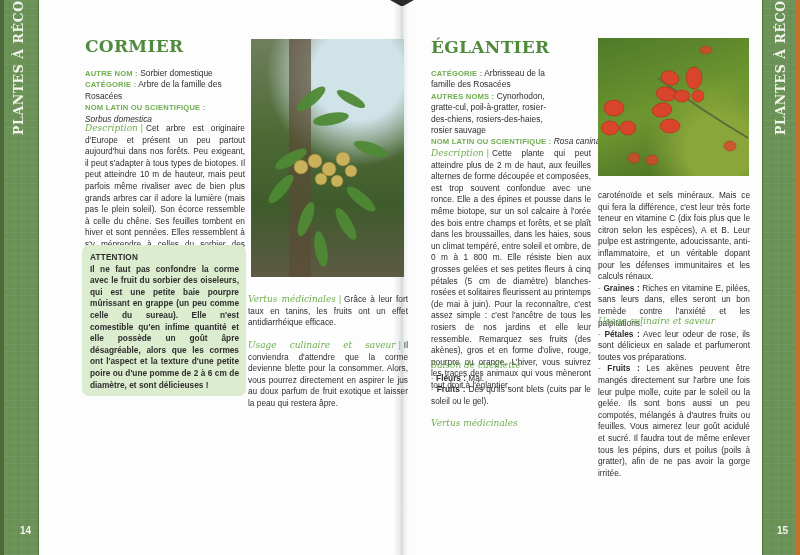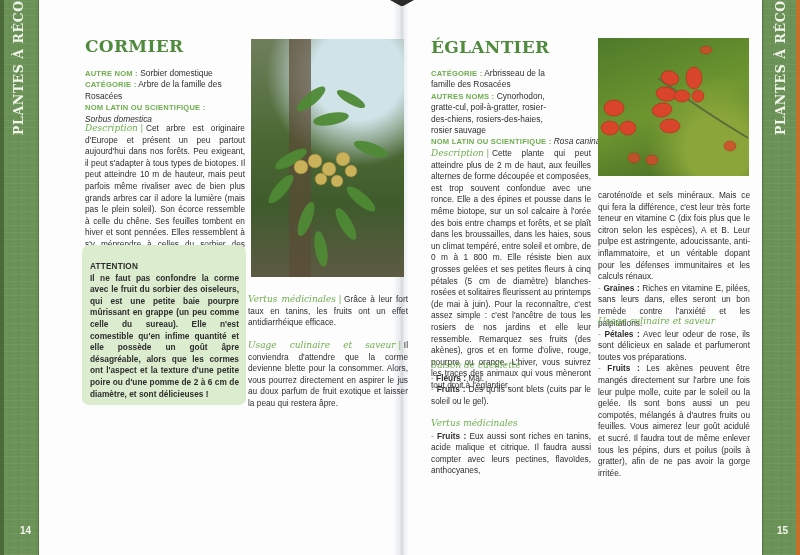--- a/index.html
+++ b/index.html
@@ -42,21 +42,21 @@
   .meta .lbl { color:#6fae4f; font-weight:bold; font-size:7.6px; letter-spacing:0.2px; }
   .meta .it { font-style:italic; }
 
   .para { position:absolute; font-size:8.3px; line-height:11.6px; text-align:justify; color:#2e2e2e; }
   .sec { font-family:"DejaVu Serif", serif; font-style:italic; color:#6fae4f; font-size:9px; }
   .bar { color:#6fae4f; margin:0 3px; }
   .sec-head { font-family:"DejaVu Serif", serif; font-style:italic; color:#6fae4f; font-size:9px; display:block; margin-bottom:1px; }
   .item b { font-weight:bold; }
   .dash { color:#6fae4f; }
 
-  .attention { position:absolute; background:#dceccf; border-radius:7px; padding:16px 7px 5px 8px; font-size:8.3px; line-height:11.6px; font-weight:bold; text-align:justify; color:#2e2e2e; }
+  .attention { position:absolute; background:#dceccf; border-radius:7px; padding:7px 7px 5px 8px; font-size:8.3px; line-height:11.6px; font-weight:bold; text-align:justify; color:#2e2e2e; }
   .attention .att-title { font-size:8.2px; letter-spacing:0.2px; display:block; }
 
   .photo { position:absolute; overflow:hidden; }
   .photo-cormier { left:215px; top:39px; width:153px; height:238px;
     background:
       radial-gradient(circle at 70% 15%, #cfe3e8 0 20%, transparent 40%),
       linear-gradient(180deg, #6f7f5d 0%, #4d6a35 40%, #3f5b2c 70%, #5d5a44 100%); }
   .photo-eglantier { left:598px; top:38px; width:151px; height:138px;
     background: radial-gradient(circle at 80% 80%, #8aa63a 0 20%, transparent 45%),
                 linear-gradient(160deg, #4f7a2a 0%, #6e962f 50%, #3f6522 100%); }
@@ -149,21 +149,20 @@
     </div>
 
     <div class="para" style="left:22px; top:360px; width:160px;">
       <span class="sec-head">Saison de cueillette</span>
       <div class="item"><span class="dash">- </span><b>Fleurs :</b><span> Mai.</span></div>
       <div class="item"><span class="dash">- </span><b>Fruits :</b><span> Dès qu'ils sont blets (cuits par le soleil ou le gel).</span></div>
     </div>
 
     <div class="para" style="left:22px; top:418px; width:160px;">
       <span class="sec-head">Vertus médicinales</span>
-      <div class="item"><span class="dash">- </span><b>Fruits :</b><span> Eux aussi sont riches en tanins, acide malique et citrique. Il faudra aussi compter avec leurs pectines, flavoïdes, anthocyanes,</span></div>
     </div>
 
     <div class="photo photo-eglantier" style="left:189px;" title="Cynorhodons rouges sur une branche d'églantier">
       <svg width="151" height="138" viewBox="0 0 151 138">
         <path d="M60 40 Q100 70 150 100" stroke="#5b6b3a" stroke-width="2" fill="none"></path>
         <g fill="#d9452a" stroke="#a8301c" stroke-width="0.6">
           <ellipse cx="72" cy="40" rx="9" ry="7" transform="rotate(20 72 40)"></ellipse>
           <ellipse cx="96" cy="40" rx="8" ry="11"></ellipse>
           <ellipse cx="68" cy="56" rx="10" ry="7" transform="rotate(10 68 56)"></ellipse>
           <ellipse cx="64" cy="72" rx="10" ry="7" transform="rotate(-10 64 72)"></ellipse>

